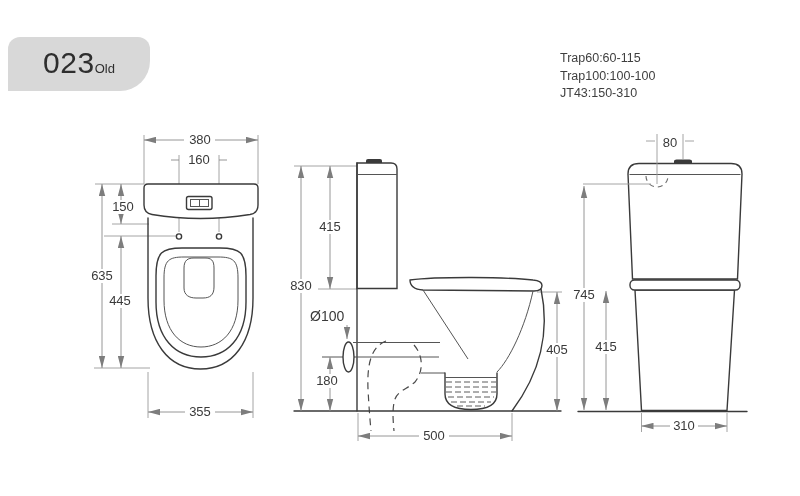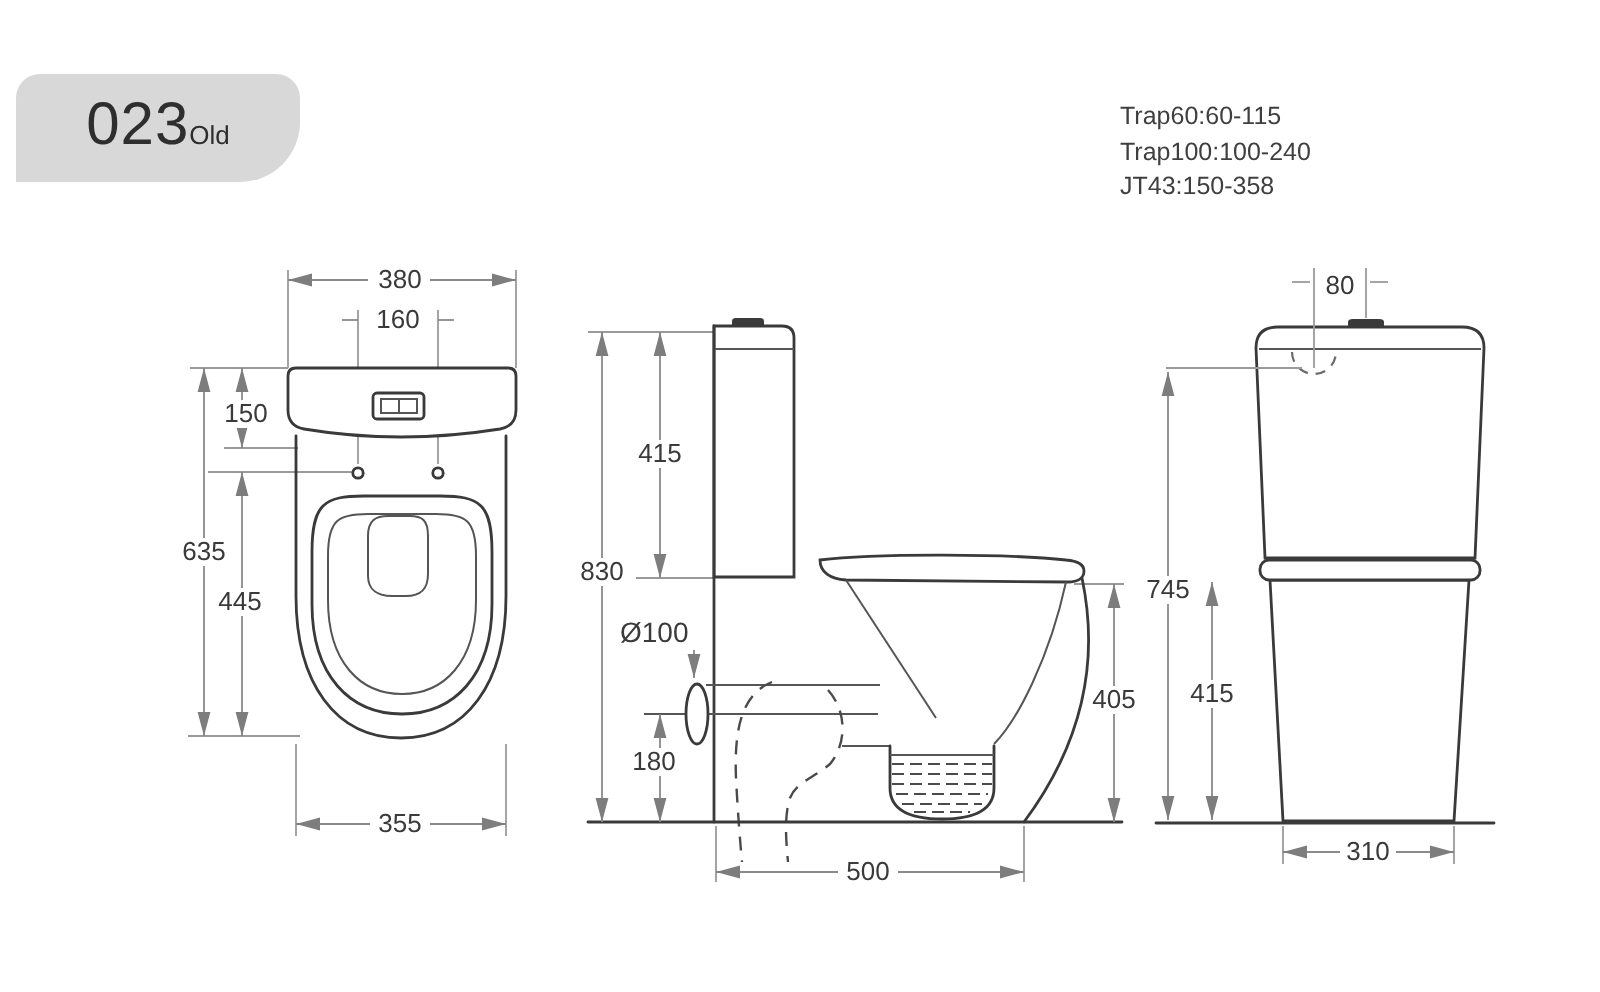--- a/index.html
+++ b/index.html
@@ -32,22 +32,22 @@
 
 <div id="stage">
 
   <div class="badge">
     <span class="model">023</span>
       <span class="suffix">Old</span>
   </div>
 
   <div class="specs">
     <div>Trap60:60-115</div>
-    <div>Trap100:100-240</div>
-    <div>JT43:150-358</div>
+    <div>Trap100:100-100</div>
+    <div>JT43:150-310</div>
   </div>
 
   <svg width="800" height="496" viewBox="0 0 800 496">
     <defs>
       <marker id="ae" orient="auto" markerUnits="userSpaceOnUse" markerWidth="12" markerHeight="7" refX="12" refY="3.5">
         <path d="M12,3.5 L0,0.3 L0,6.7 Z" fill="#7d7d7d"></path>
       </marker>
       <marker id="as" orient="auto" markerUnits="userSpaceOnUse" markerWidth="12" markerHeight="7" refX="0" refY="3.5">
         <path d="M0,3.5 L12,0.3 L12,6.7 Z" fill="#7d7d7d"></path>
       </marker>

